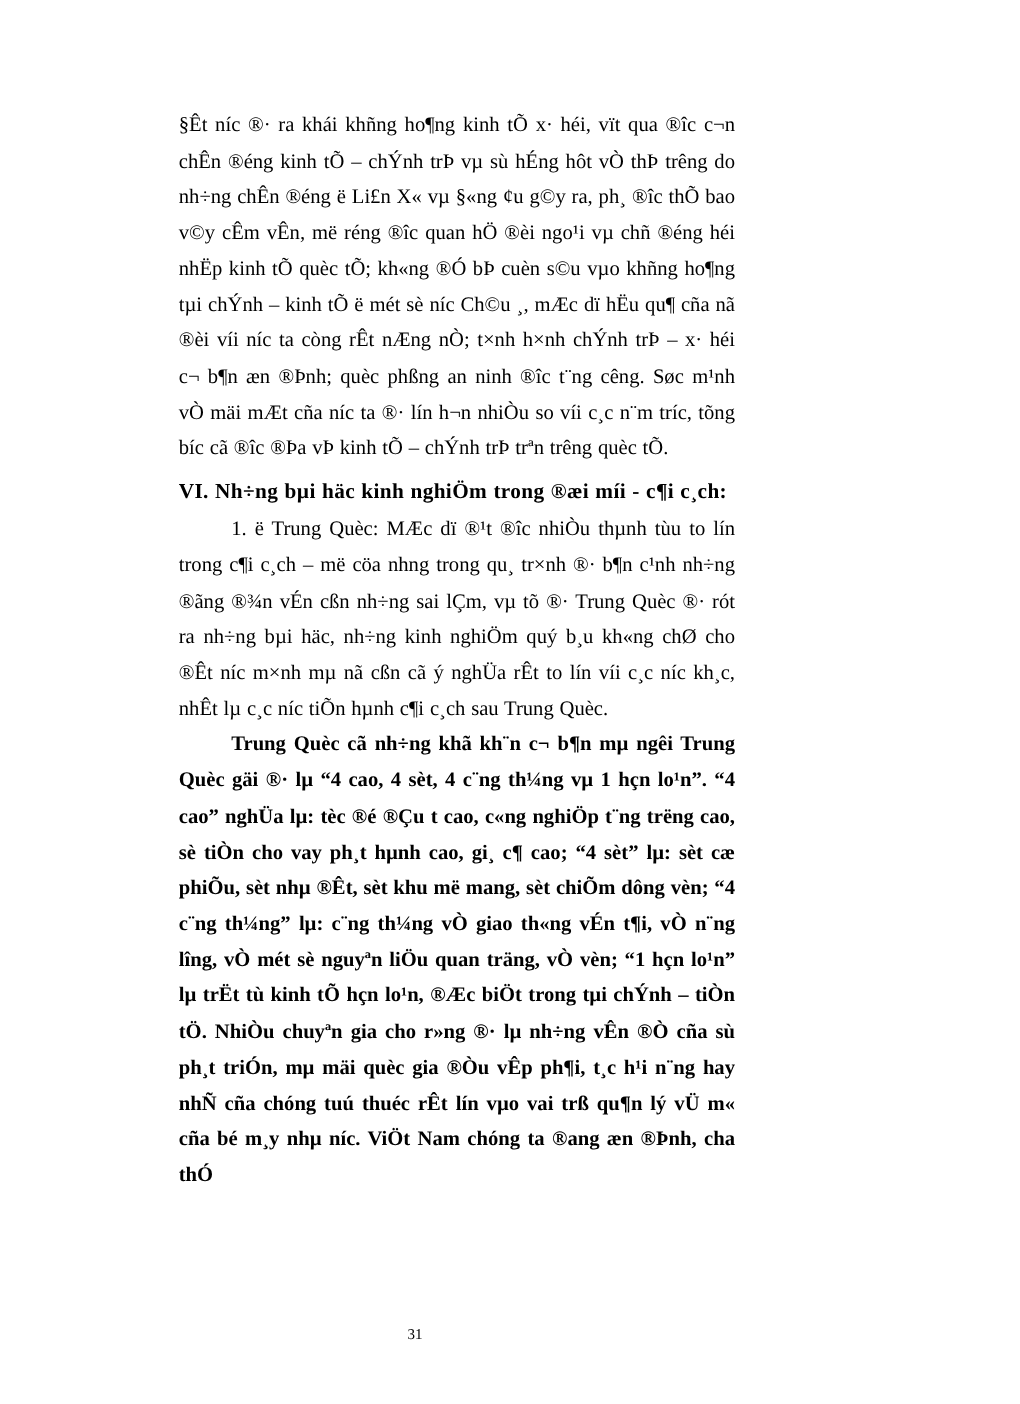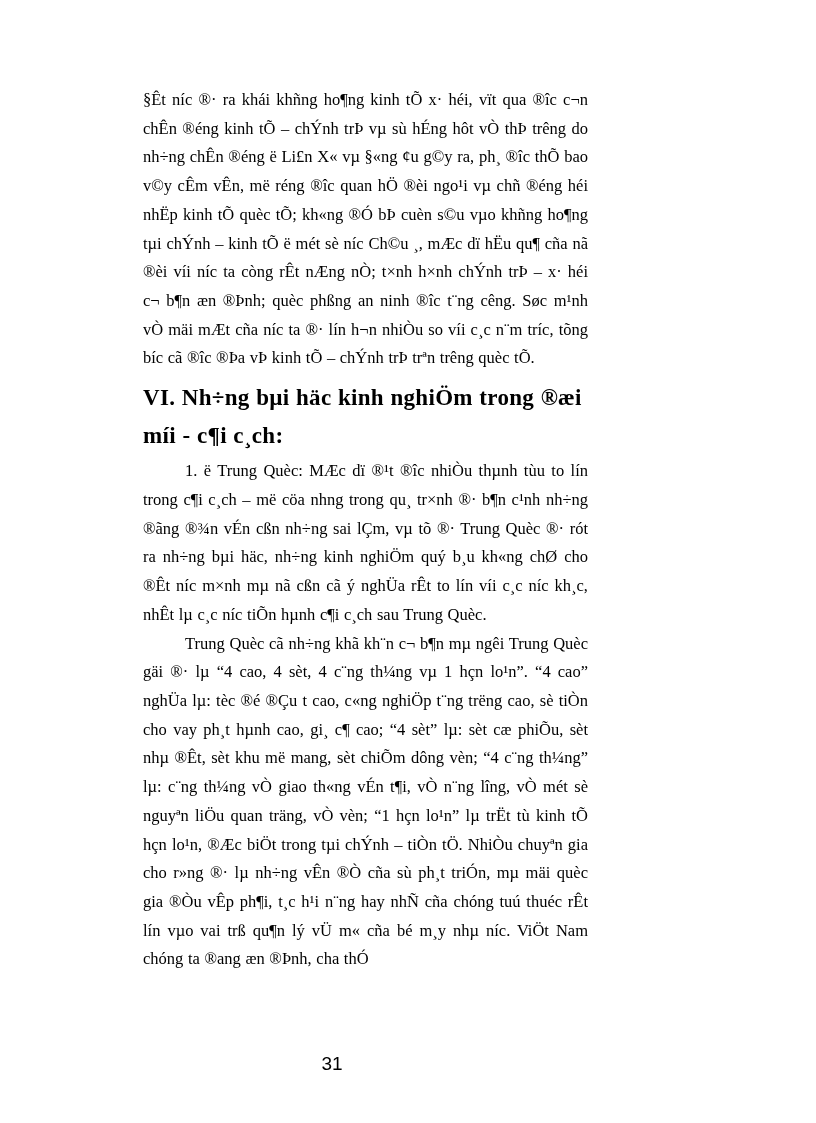--- a/index.html
+++ b/index.html
@@ -32,44 +32,45 @@
     word-spacing: 0.5px;
   }
   p {
     margin: 0;
   }
   .para {
     text-indent: 0;
   }
   .indent {
     text-indent: 42px;
+    font-weight: bold;
   }
   .heading {
     font-weight: bold;
-    font-size: 23px;
+    font-size: 17px;
     line-height: 1.66;
     text-align: left;
     margin-top: 6px;
     margin-bottom: 2px;
     letter-spacing: 0.3px;
   }
   .subhead-line {
     text-indent: 42px;
   }
   .subhead {
     font-weight: normal;
   }
   .page-number {
     position: absolute;
     left: 0;
     right: 0;
     bottom: 48px;
     text-align: center;
-    font-size: 19px;
-    font-family: Liberation Sans, sans-serif;
+    font-size: 12px;
+    font-family: Liberation Serif, serif;
   }
 </style>
 </head>
 <body>
 
 <div class="page">
   <div class="body-text">
     <p class="para">§Êt níc  ®· ra khái khñng ho¶ng kinh tÕ x· héi, vït qua ®îc  c¬n chÊn ®éng kinh tÕ – chÝnh trÞ vµ sù hÉng hôt vÒ thÞ trêng  do nh÷ng chÊn ®éng ë Li£n X« vµ §«ng ¢u g©y ra, ph¸ ®îc  thÕ bao v©y cÊm vÊn, më réng ®îc  quan hÖ ®èi ngo¹i vµ chñ ®éng héi nhËp kinh tÕ quèc tÕ; kh«ng ®Ó bÞ cuèn s©u vµo khñng ho¶ng tµi chÝnh – kinh tÕ ë mét sè níc  Ch©u ¸, mÆc dï hËu qu¶ cña nã ®èi víi níc  ta còng rÊt nÆng nÒ; t×nh h×nh chÝnh trÞ – x· héi c¬ b¶n æn ®Þnh; quèc phßng an ninh ®îc  t¨ng cêng. Søc m¹nh vÒ mäi mÆt cña níc  ta ®· lín h¬n nhiÒu so víi c¸c n¨m tríc, tõng bíc  cã ®îc  ®Þa vÞ kinh tÕ – chÝnh trÞ trªn trêng  quèc tÕ.</p>
 
     <p class="heading">VI. Nh÷ng bµi häc kinh nghiÖm trong ®æi míi - c¶i c¸ch:</p>

